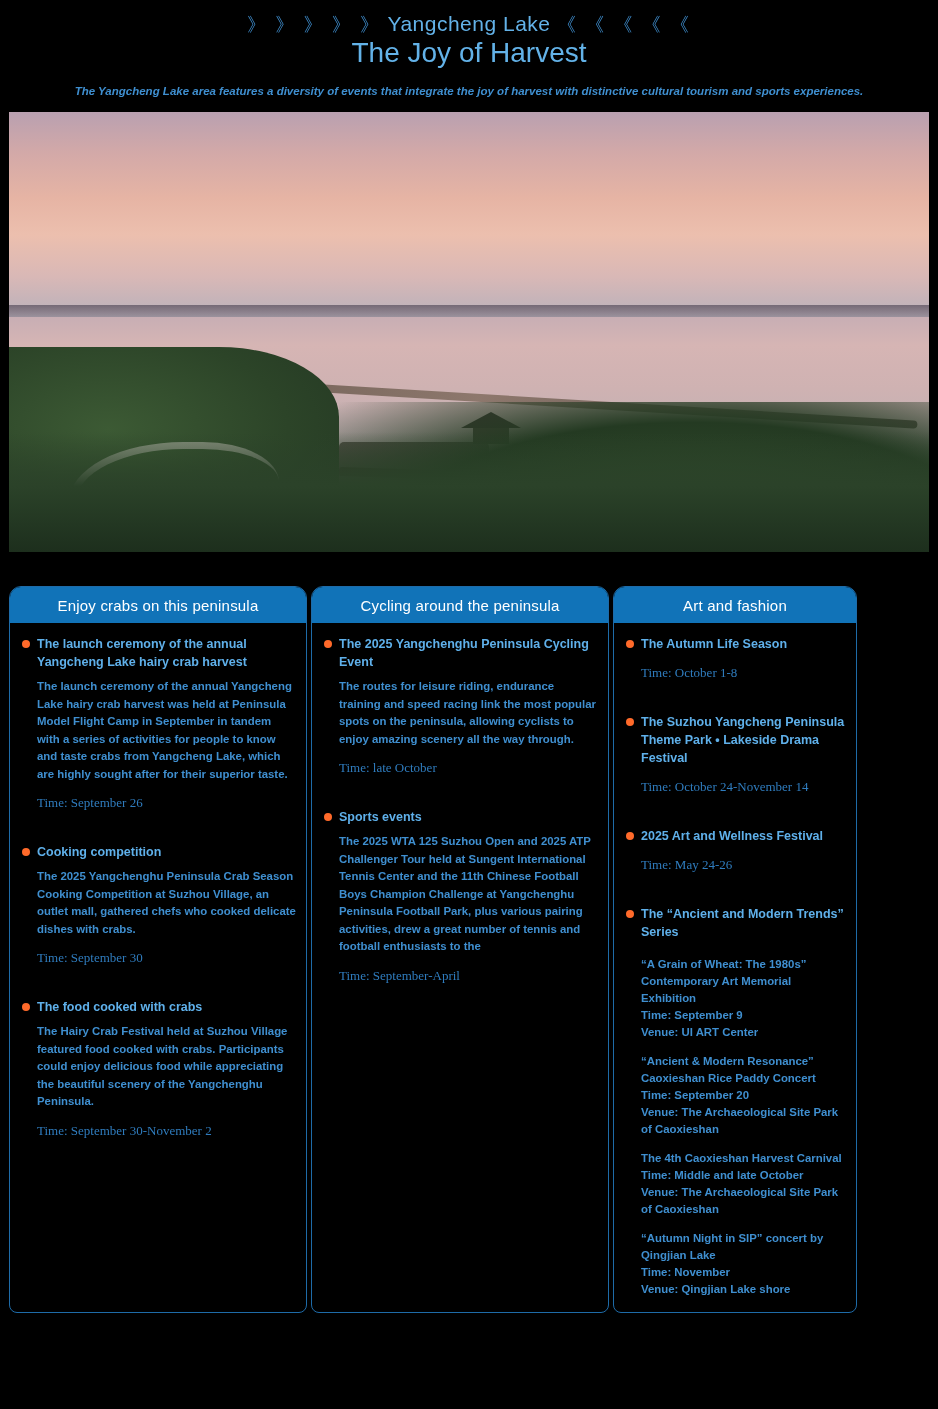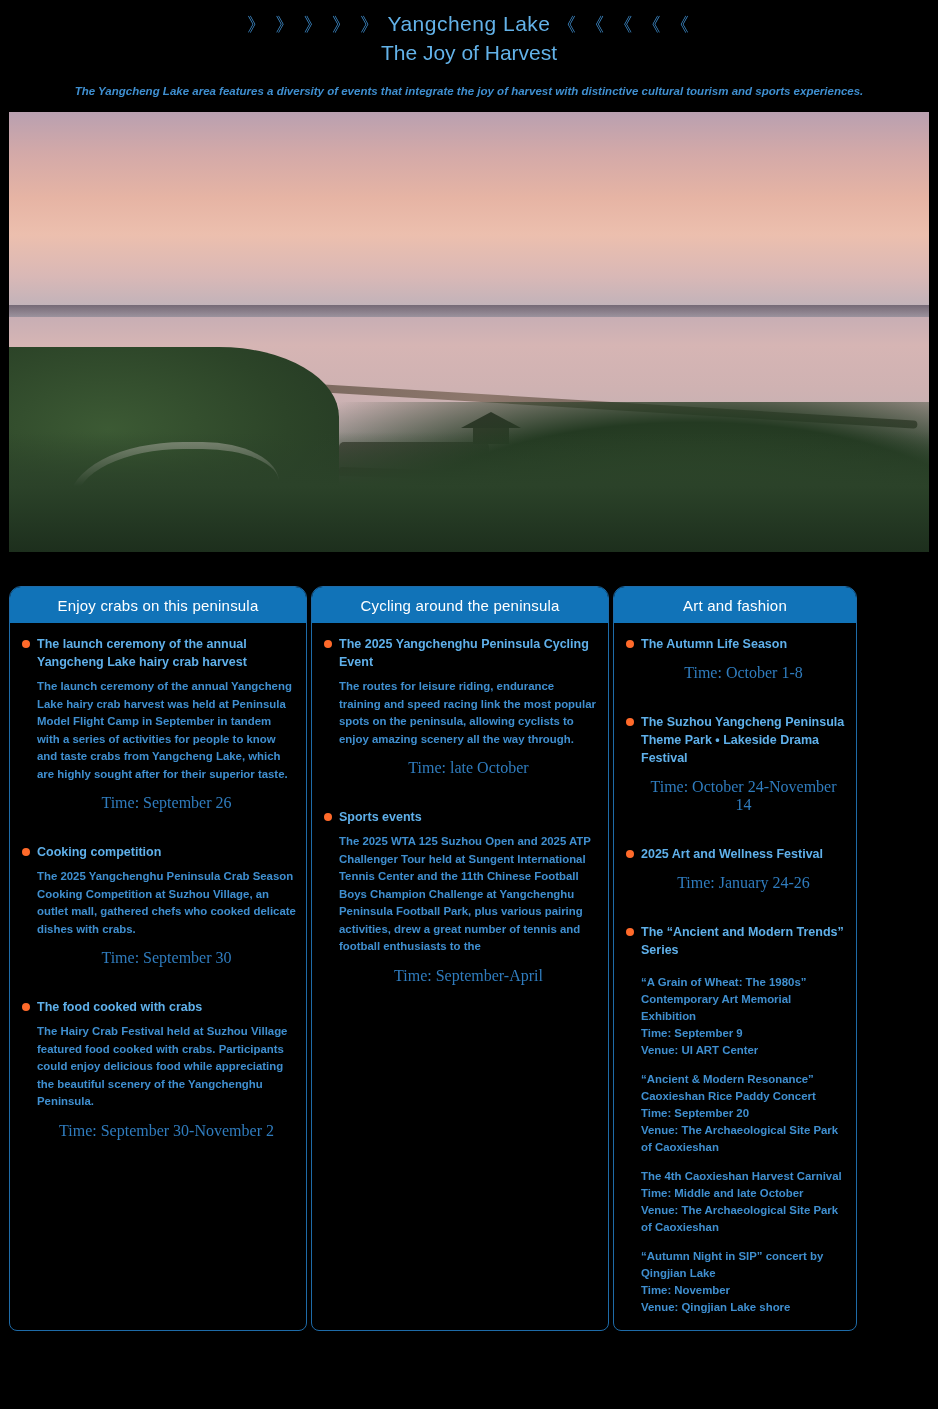--- a/index.html
+++ b/index.html
@@ -28,21 +28,21 @@
     color: #63b2e8;
     line-height: 27px;
     font-weight: 400;
   }
   .title-line .chev {
     color: #3f8fd0;
     letter-spacing: 2px;
     font-size: 19px;
   }
   .title-sub {
-    font-size: 21px;
+    font-size: 28px;
     color: #63b2e8;
     line-height: 27px;
     margin-top: 1px;
   }
   .intro {
     margin: 17px auto 0 auto;
     width: 800px;
     font-size: 11.5px;
     line-height: 16px;
     color: #3f8fd0;
@@ -221,25 +221,24 @@
   }
   .item-body {
     margin: 7px 0 0 17px;
     font-size: 11.4px;
     line-height: 17.5px;
     color: #3f8fd0;
     font-weight: bold;
   }
   .item-time {
     margin: 11px 0 0 17px;
-    font-size: 16px;
+    font-size: 13px;
     line-height: 18px;
     color: #2f7cbe;
     font-family: "Liberation Serif", serif;
-    text-align: center;
   }
   .sub-block {
     margin: 12px 0 0 17px;
     font-size: 11.4px;
     line-height: 17px;
     color: #3f8fd0;
     font-weight: bold;
   }
   .sub-block .sb-title { margin-bottom: 0px; }
   .gap-lg { height: 16px; }
@@ -364,21 +363,21 @@
         <div class="item-time">Time: October 24-November 14</div>
       </div>
 
       <div class="gap-lg"></div>
 
       <div class="item">
         <div class="item-title">
           <span class="bullet"></span>
           <span>2025 Art and Wellness Festival</span>
         </div>
-        <div class="item-time">Time: January 24-26</div>
+        <div class="item-time">Time: May 24-26</div>
       </div>
 
       <div class="gap-lg"></div>
 
       <div class="item">
         <div class="item-title">
           <span class="bullet"></span>
           <span>The “Ancient and Modern Trends” Series</span>
         </div>
       </div>

